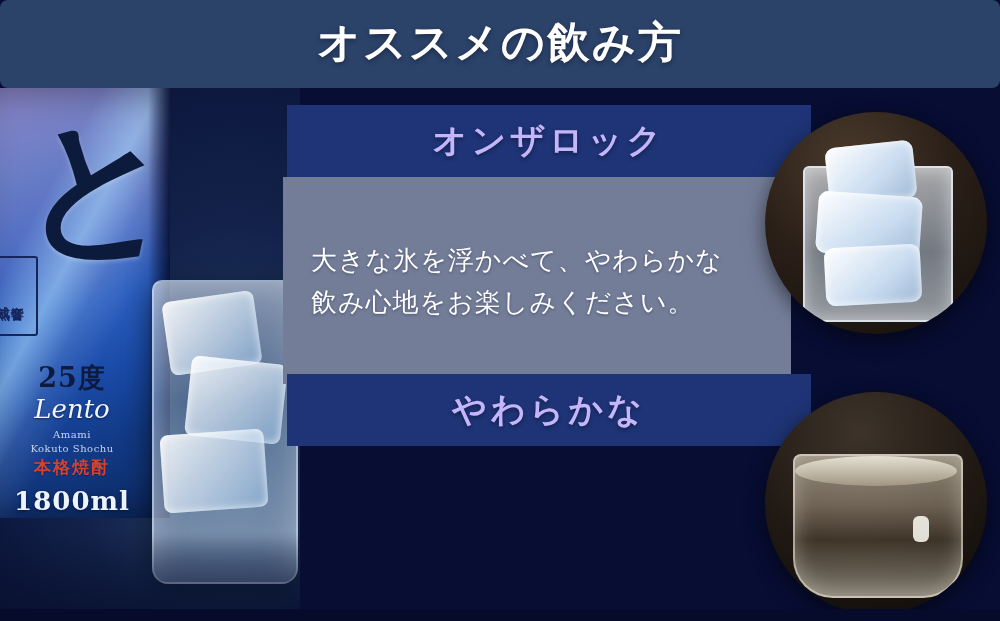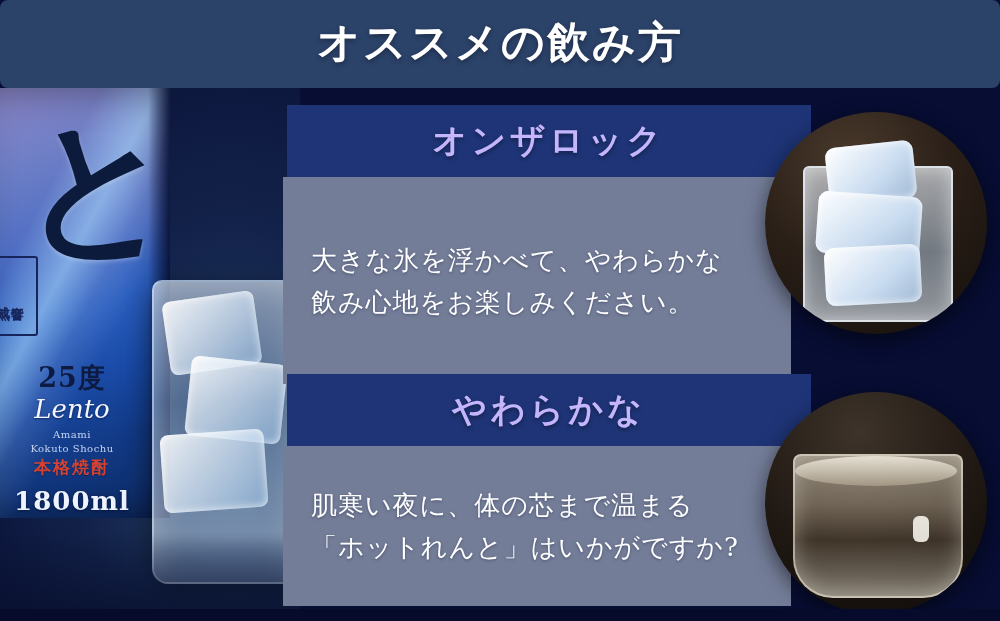--- a/index.html
+++ b/index.html
@@ -160,24 +160,20 @@
   </div>
 
   <div class="photo photo-rocks">
     <div class="pg rg-body"></div>
     <div class="rg-ice ra"></div>
     <div class="rg-ice rb"></div>
     <div class="rg-ice rc"></div>
   </div>
 
   <div class="card card2">
-    <div class="card-body">
-      <p>肌寒い夜に、体の芯まで温まる
-「ホットれんと」はいかがですか?</p>
-    </div>
     <div class="card-head">
       <h2>やわらかな</h2>
     </div>
   </div>
 
   <div class="photo photo-hot">
     <div class="pg hg-body"></div>
     <div class="hg-surface"></div>
     <div class="hg-glint"></div>
   </div>

